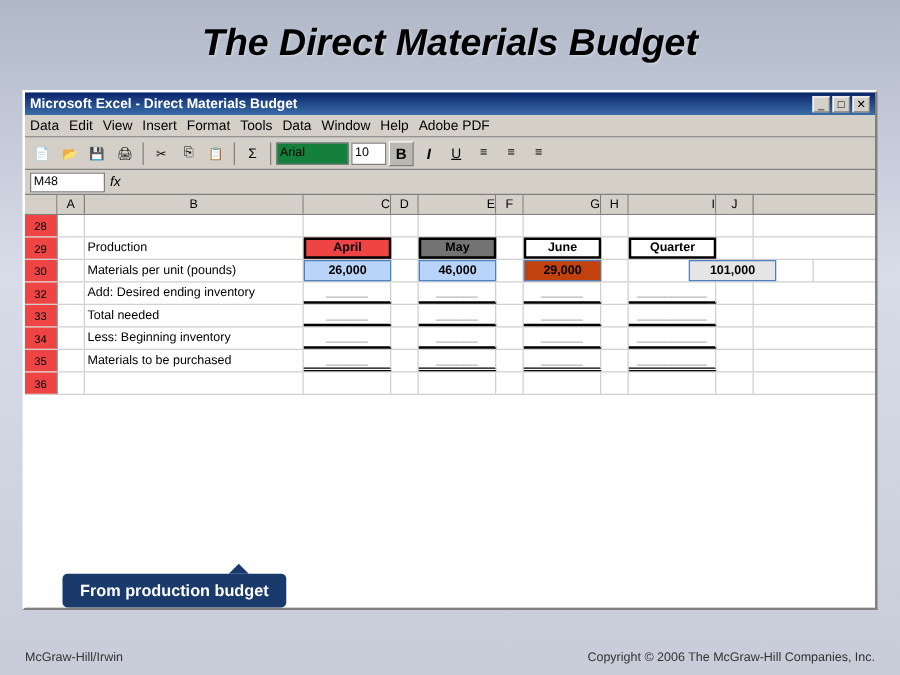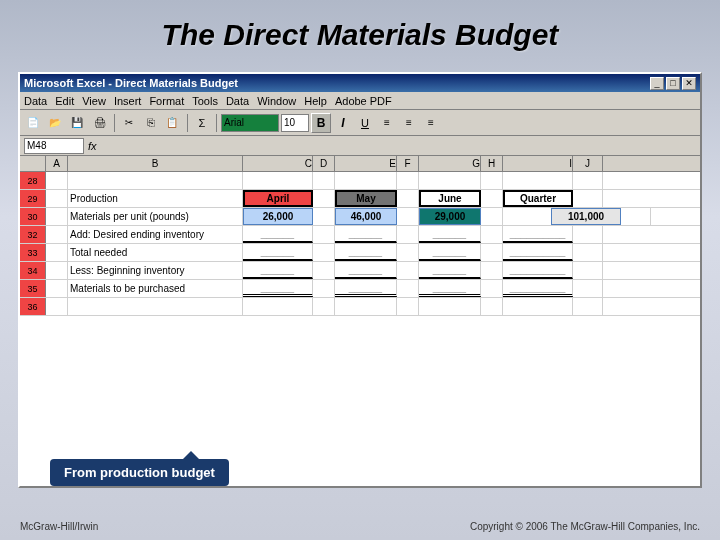--- a/index.html
+++ b/index.html
@@ -254,21 +254,21 @@
       border: 1px solid #5080c0;
       justify-content: center;
     }
     .val-may {
       background: #b8d4f8;
       font-weight: bold;
       border: 1px solid #5080c0;
       justify-content: center;
     }
     .val-june {
-      background: #0f766e;
+      background: #c2410c;
       font-weight: bold;
       border: 1px solid #5080c0;
       justify-content: center;
     }
     .val-quarter {
       background: #e5e5e5;
       font-weight: bold;
       border: 1px solid #5080c0;
       justify-content: center;
       margin-left: 48px;

